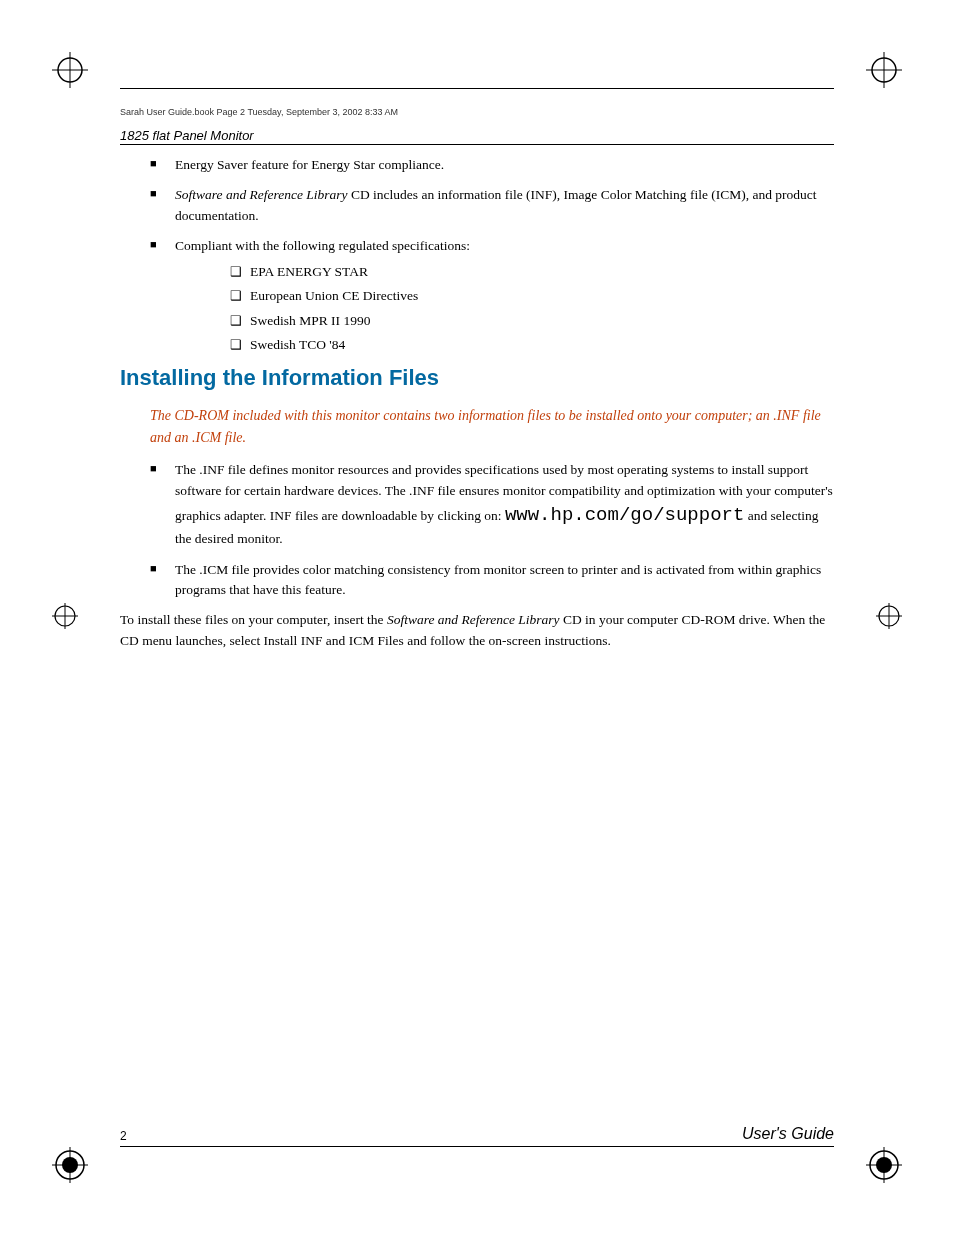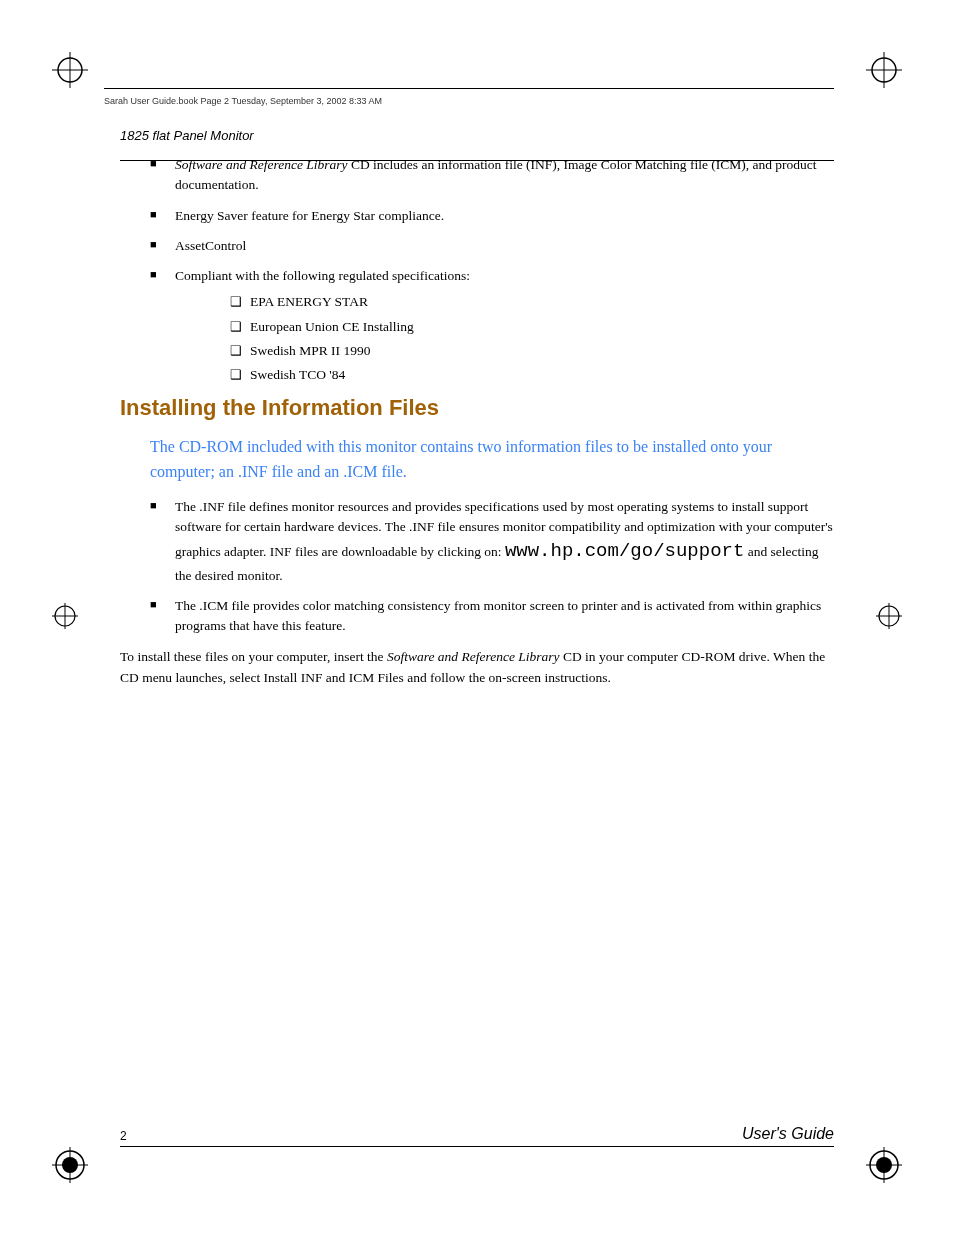--- a/index.html
+++ b/index.html
@@ -48,24 +48,24 @@
       position: absolute;
     }
 
     .side-mark-left { left: 50px; top: 50%; transform: translateY(-50%); }
     .side-mark-right { right: 50px; top: 50%; transform: translateY(-50%); }
 
     
     .top-header {
       position: absolute;
       top: 88px;
-      left: 104px;
+      left: 120px;
       right: 120px;
       border-top: 1px solid #000;
-      padding-top: 3px;
+      padding-top: 14px;
     }
 
     .header-meta {
       font-size: 9px;
       font-family: Arial, sans-serif;
       color: #333;
     }
 
     
     .bottom-footer {
@@ -91,21 +91,21 @@
       font-style: italic;
     }
 
     
     .product-title-bar {
       position: absolute;
       top: 128px;
       left: 120px;
       right: 120px;
       border-bottom: 1px solid #000;
-      padding-bottom: 16px;
+      padding-bottom: 0;
     }
 
     .product-title {
       font-size: 13px;
       font-style: italic;
       font-family: Arial, sans-serif;
       color: #000;
     }
 
     
@@ -163,30 +163,31 @@
       top: 0;
       font-size: 13px;
     }
 
     
     .section-heading {
       font-size: 22px;
       font-weight: bold;
       font-family: Arial, sans-serif;
       margin-bottom: 14px;
-      color: #a16207;
+      color: #0369a1;
     }
 
     
     .body-para {
-      font-size: 16px;
+      font-size: 14px;
       line-height: 1.55;
       margin-left: 30px;
       margin-bottom: 12px;
-      color: #3b82f6;
+      color: #c2410c;
+      font-style: italic;
     }
 
     .body-para-full {
       font-size: 13.5px;
       line-height: 1.55;
       margin-bottom: 24px;
       color: #000;
     }
 
     
@@ -261,41 +262,38 @@
 
   <div class="product-title-bar">
     <span class="product-title">1825 flat Panel Monitor</span>
   </div>
 
   <div class="main-content">
 
     <ul class="bullet-list">
 
       <li>
+        <span>Energy Saver feature for Energy Star compliance.</span>
+      </li>
+
+      <li>
         <span>
           <em>Software and Reference Library</em> CD includes an information file (INF), Image Color Matching file (ICM), and product documentation.
         </span>
       </li>
 
-      <li>
-        <span>Energy Saver feature for Energy Star compliance.</span>
-      </li>
-
-      <li>
-        <span>AssetControl</span>
-      </li>
 
       <li>
         <span>Compliant with the following regulated specifications:</span>
         <ul class="sub-bullet-list">
           <li>
             <span>EPA ENERGY STAR</span>
           </li>
           <li>
-            <span>European Union CE Installing</span>
+            <span>European Union CE Directives</span>
           </li>
           <li>
             <span>Swedish MPR II 1990</span>
           </li>
           <li>
             <span>Swedish TCO '84</span>
           </li>
         </ul>
       </li>
 

